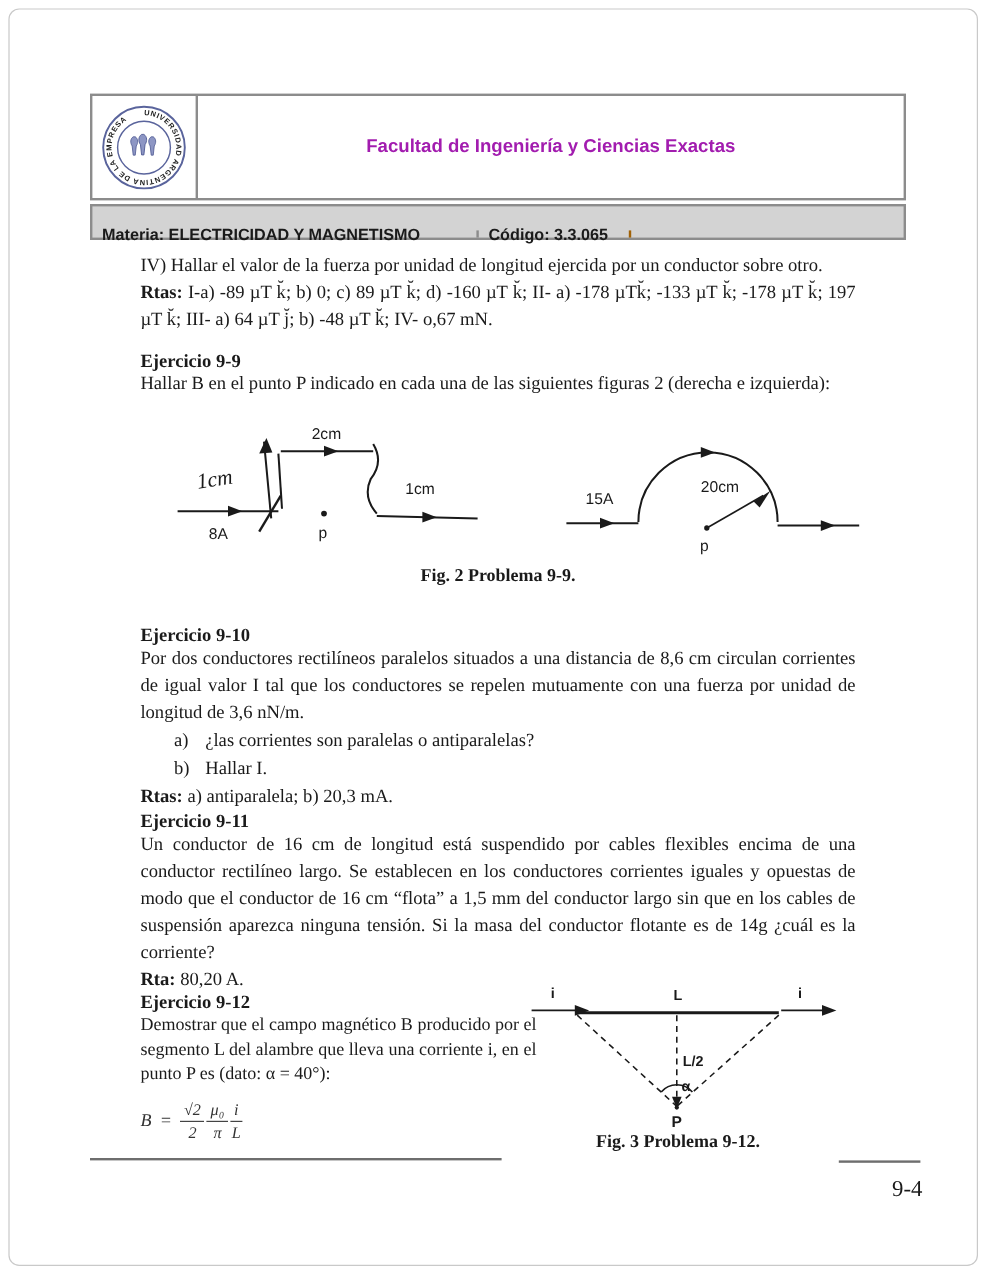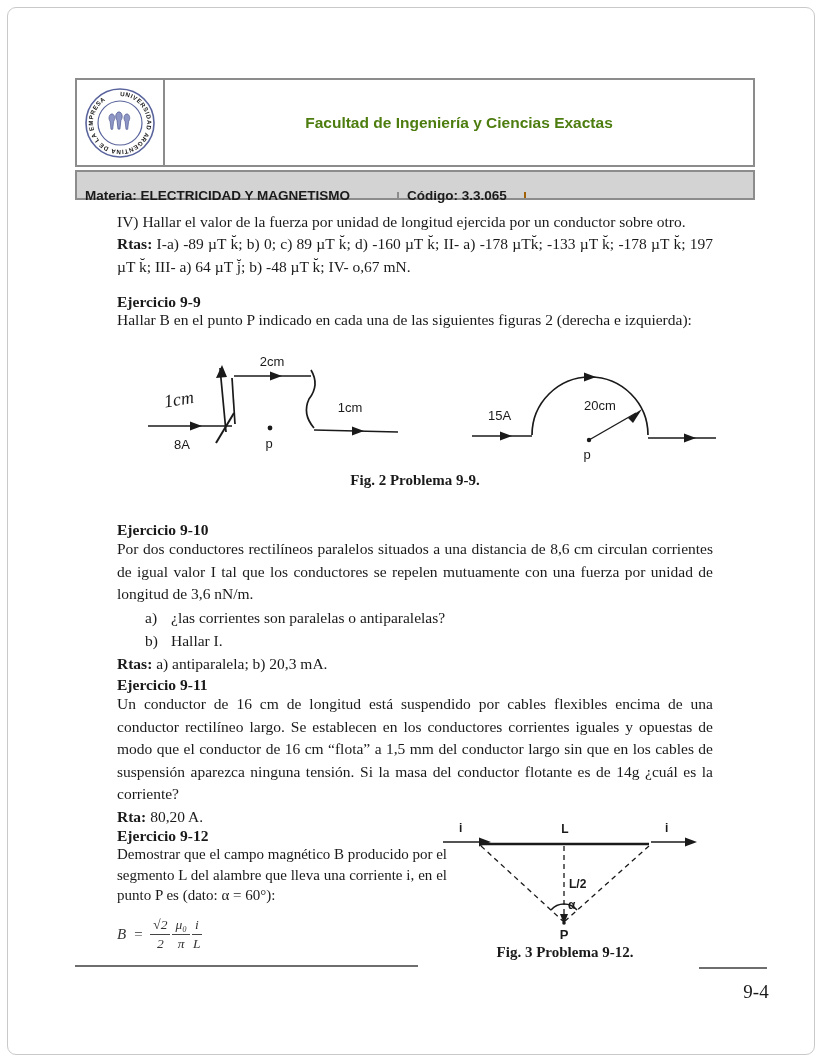--- a/index.html
+++ b/index.html
@@ -17,21 +17,21 @@
     border:2px solid #8c8c8c; box-sizing:border-box; display:flex; background:#fff;
   }
   .logo-cell {
     width:88px; border-right:2px solid #8c8c8c; box-sizing:border-box;
     display:flex; align-items:center; justify-content:center;
   }
   .title-cell {
     flex:1; display:flex; flex-direction:column; align-items:center; justify-content:center;
     font-family:"Liberation Sans", sans-serif; gap:9px;
   }
-  .faculty { font-size:15.5px; font-weight:bold; color:#4d7c0f; }
+  .faculty { font-size:15.5px; font-weight:bold; color:#a21caf; }
   .department { font-size:14px; color:#222; }
   .materia-row {
     position:absolute; left:75px; top:170px; width:680px; height:30px;
     border:2px solid #8c8c8c; box-sizing:border-box; background:#d3d3d3;
     display:flex; font-family:"Liberation Sans", sans-serif; font-size:13.5px; font-weight:bold;
   }
   .materia-cell { display:flex; align-items:center; padding-left:8px; box-sizing:border-box;margin-top:20px; }
   .materia-c1 { width:322px; border-right:2px solid #8c8c8c; }
   .materia-c2 { width:127px; border-right:2px solid #a16207; }
   .materia-c3 { flex:1; }
@@ -163,21 +163,21 @@
 </div>
 
 <div class="tx ex-title" style="top:674px">Ejercicio 9-11</div>
 <div class="tx just" style="top:693px">Un conductor de 16 cm de longitud está suspendido por cables flexibles encima de una conductor rectilíneo largo. Se establecen en los conductores corrientes iguales y opuestas de modo que el conductor de 16 cm “flota” a 1,5 mm del conductor largo sin que en los cables de suspensión aparezca ninguna tensión. Si la masa del conductor flotante es de 14g ¿cuál es la corriente?</div>
 <div class="tx" style="top:806px">
   <span class="rtas-label">Rta:</span>
   <span>80,20 A.</span>
 </div>
 
 <div class="tx ex-title" style="top:825px">Ejercicio 9-12</div>
-<div class="tx just" style="top:844px;width:330px;line-height:20.5px;font-size:15px">Demostrar que el campo magnético B producido por el segmento L del alambre que lleva una corriente i, en el punto P es (dato: α = 60°):</div>
+<div class="tx just" style="top:844px;width:330px;line-height:20.5px;font-size:15px">Demostrar que el campo magnético B producido por el segmento L del alambre que lleva una corriente i, en el punto P es (dato: α = 40°):</div>
 
 <div class="formula">
   <span>B</span>
   <span>=</span>
   <span class="fgroup">
     <span class="frac">
       <span class="num">√2</span>
       <span class="den">2</span>
     </span>
     <span class="frac">

